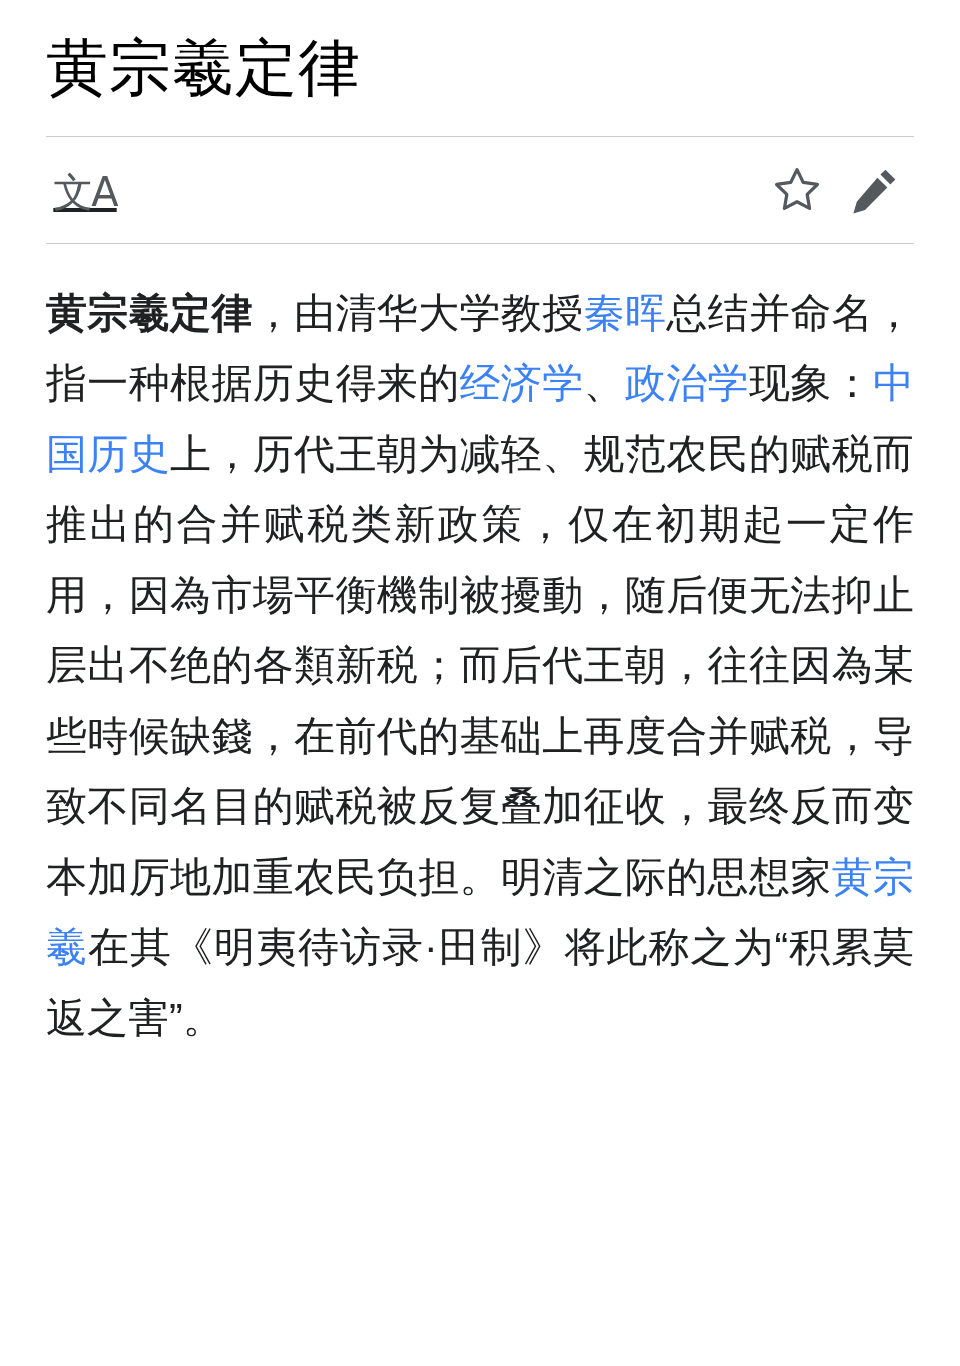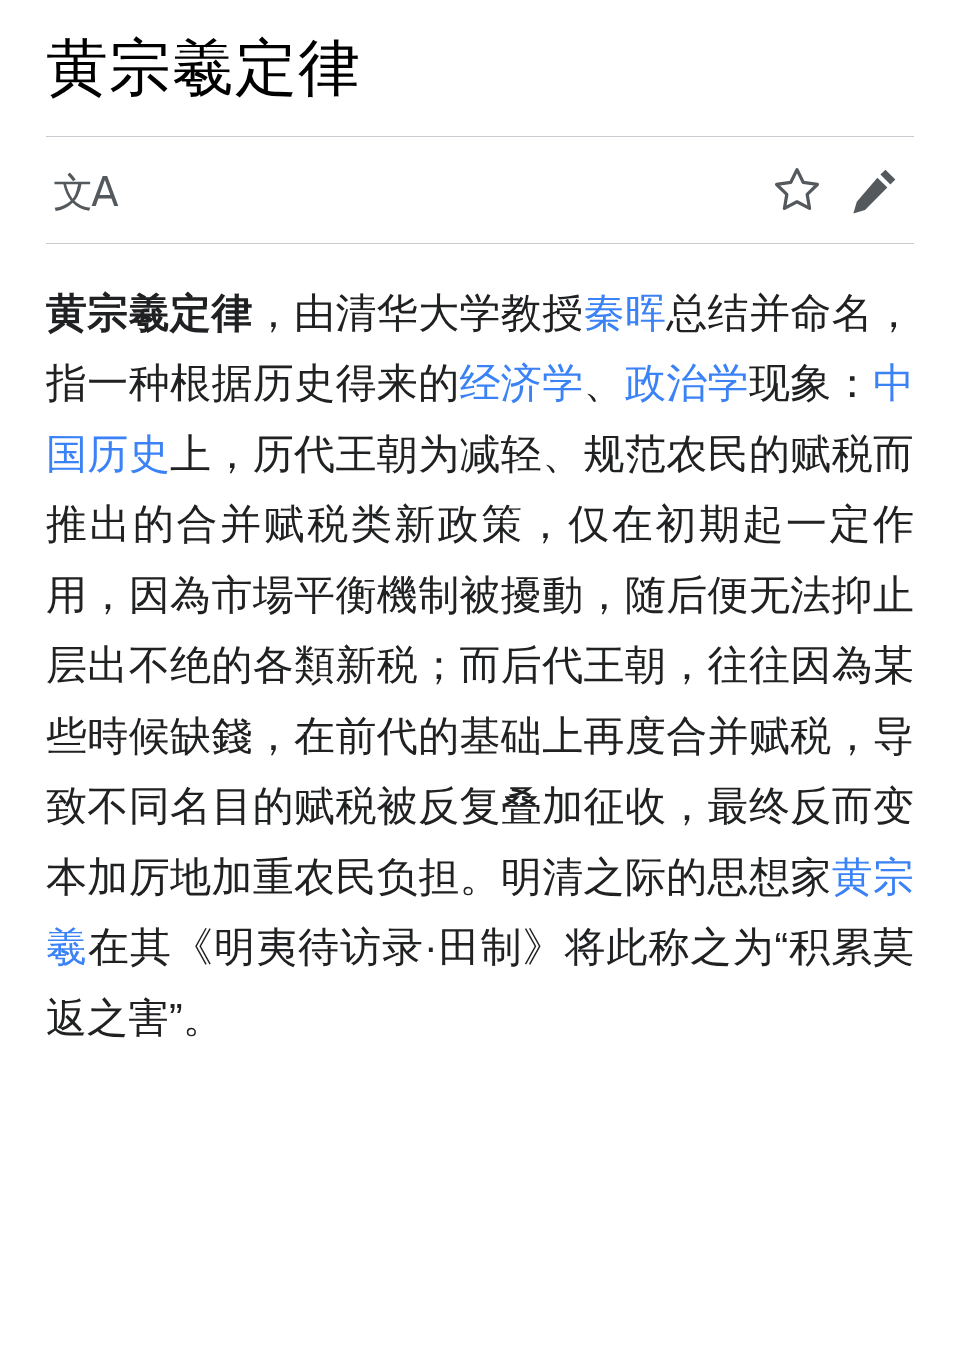--- a/index.html
+++ b/index.html
@@ -33,20 +33,21 @@
     background: #c8ccd1;
     width: 100%;
   }
   .toolbar {
     display: flex;
     align-items: center;
     height: 106px;
   }
   .toolbar-left {
     display: flex;
+    text-decoration: underline;
   }
   .toolbar-spacer {
     flex: 1 1 auto;
   }
   .tool-btn {
     display: flex;
     align-items: center;
     justify-content: center;
     width: 78px;
     height: 78px;

